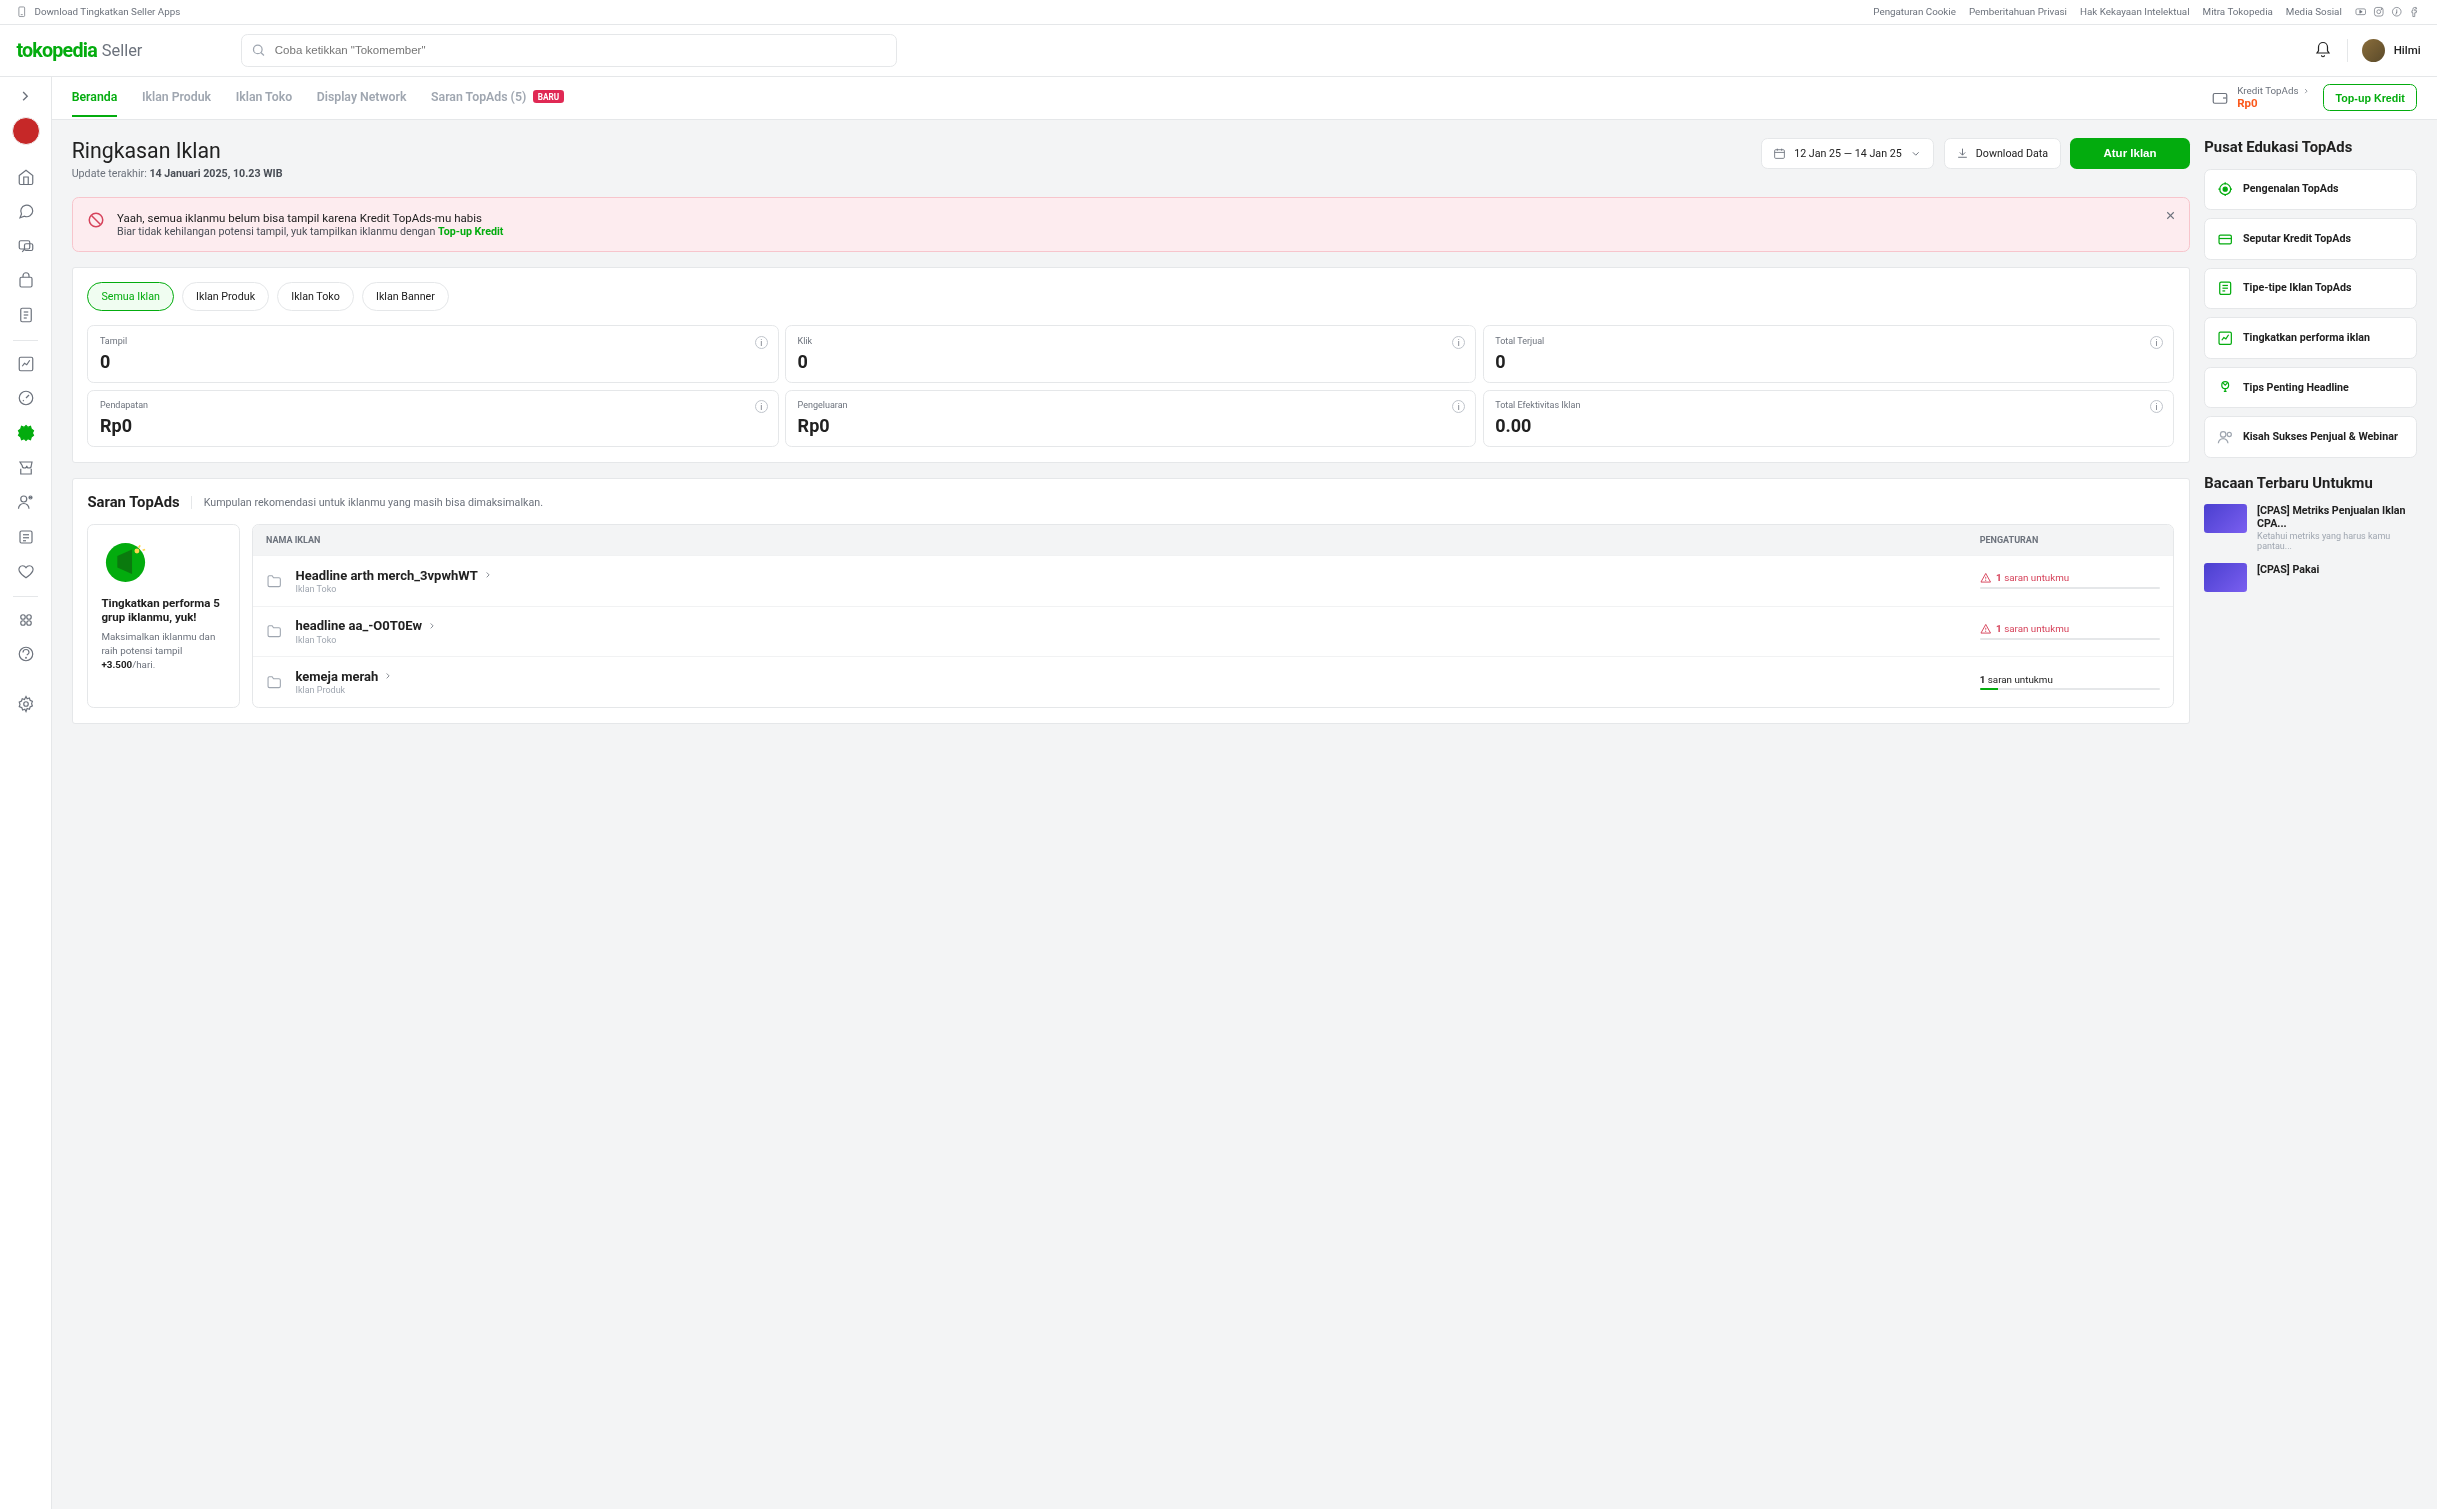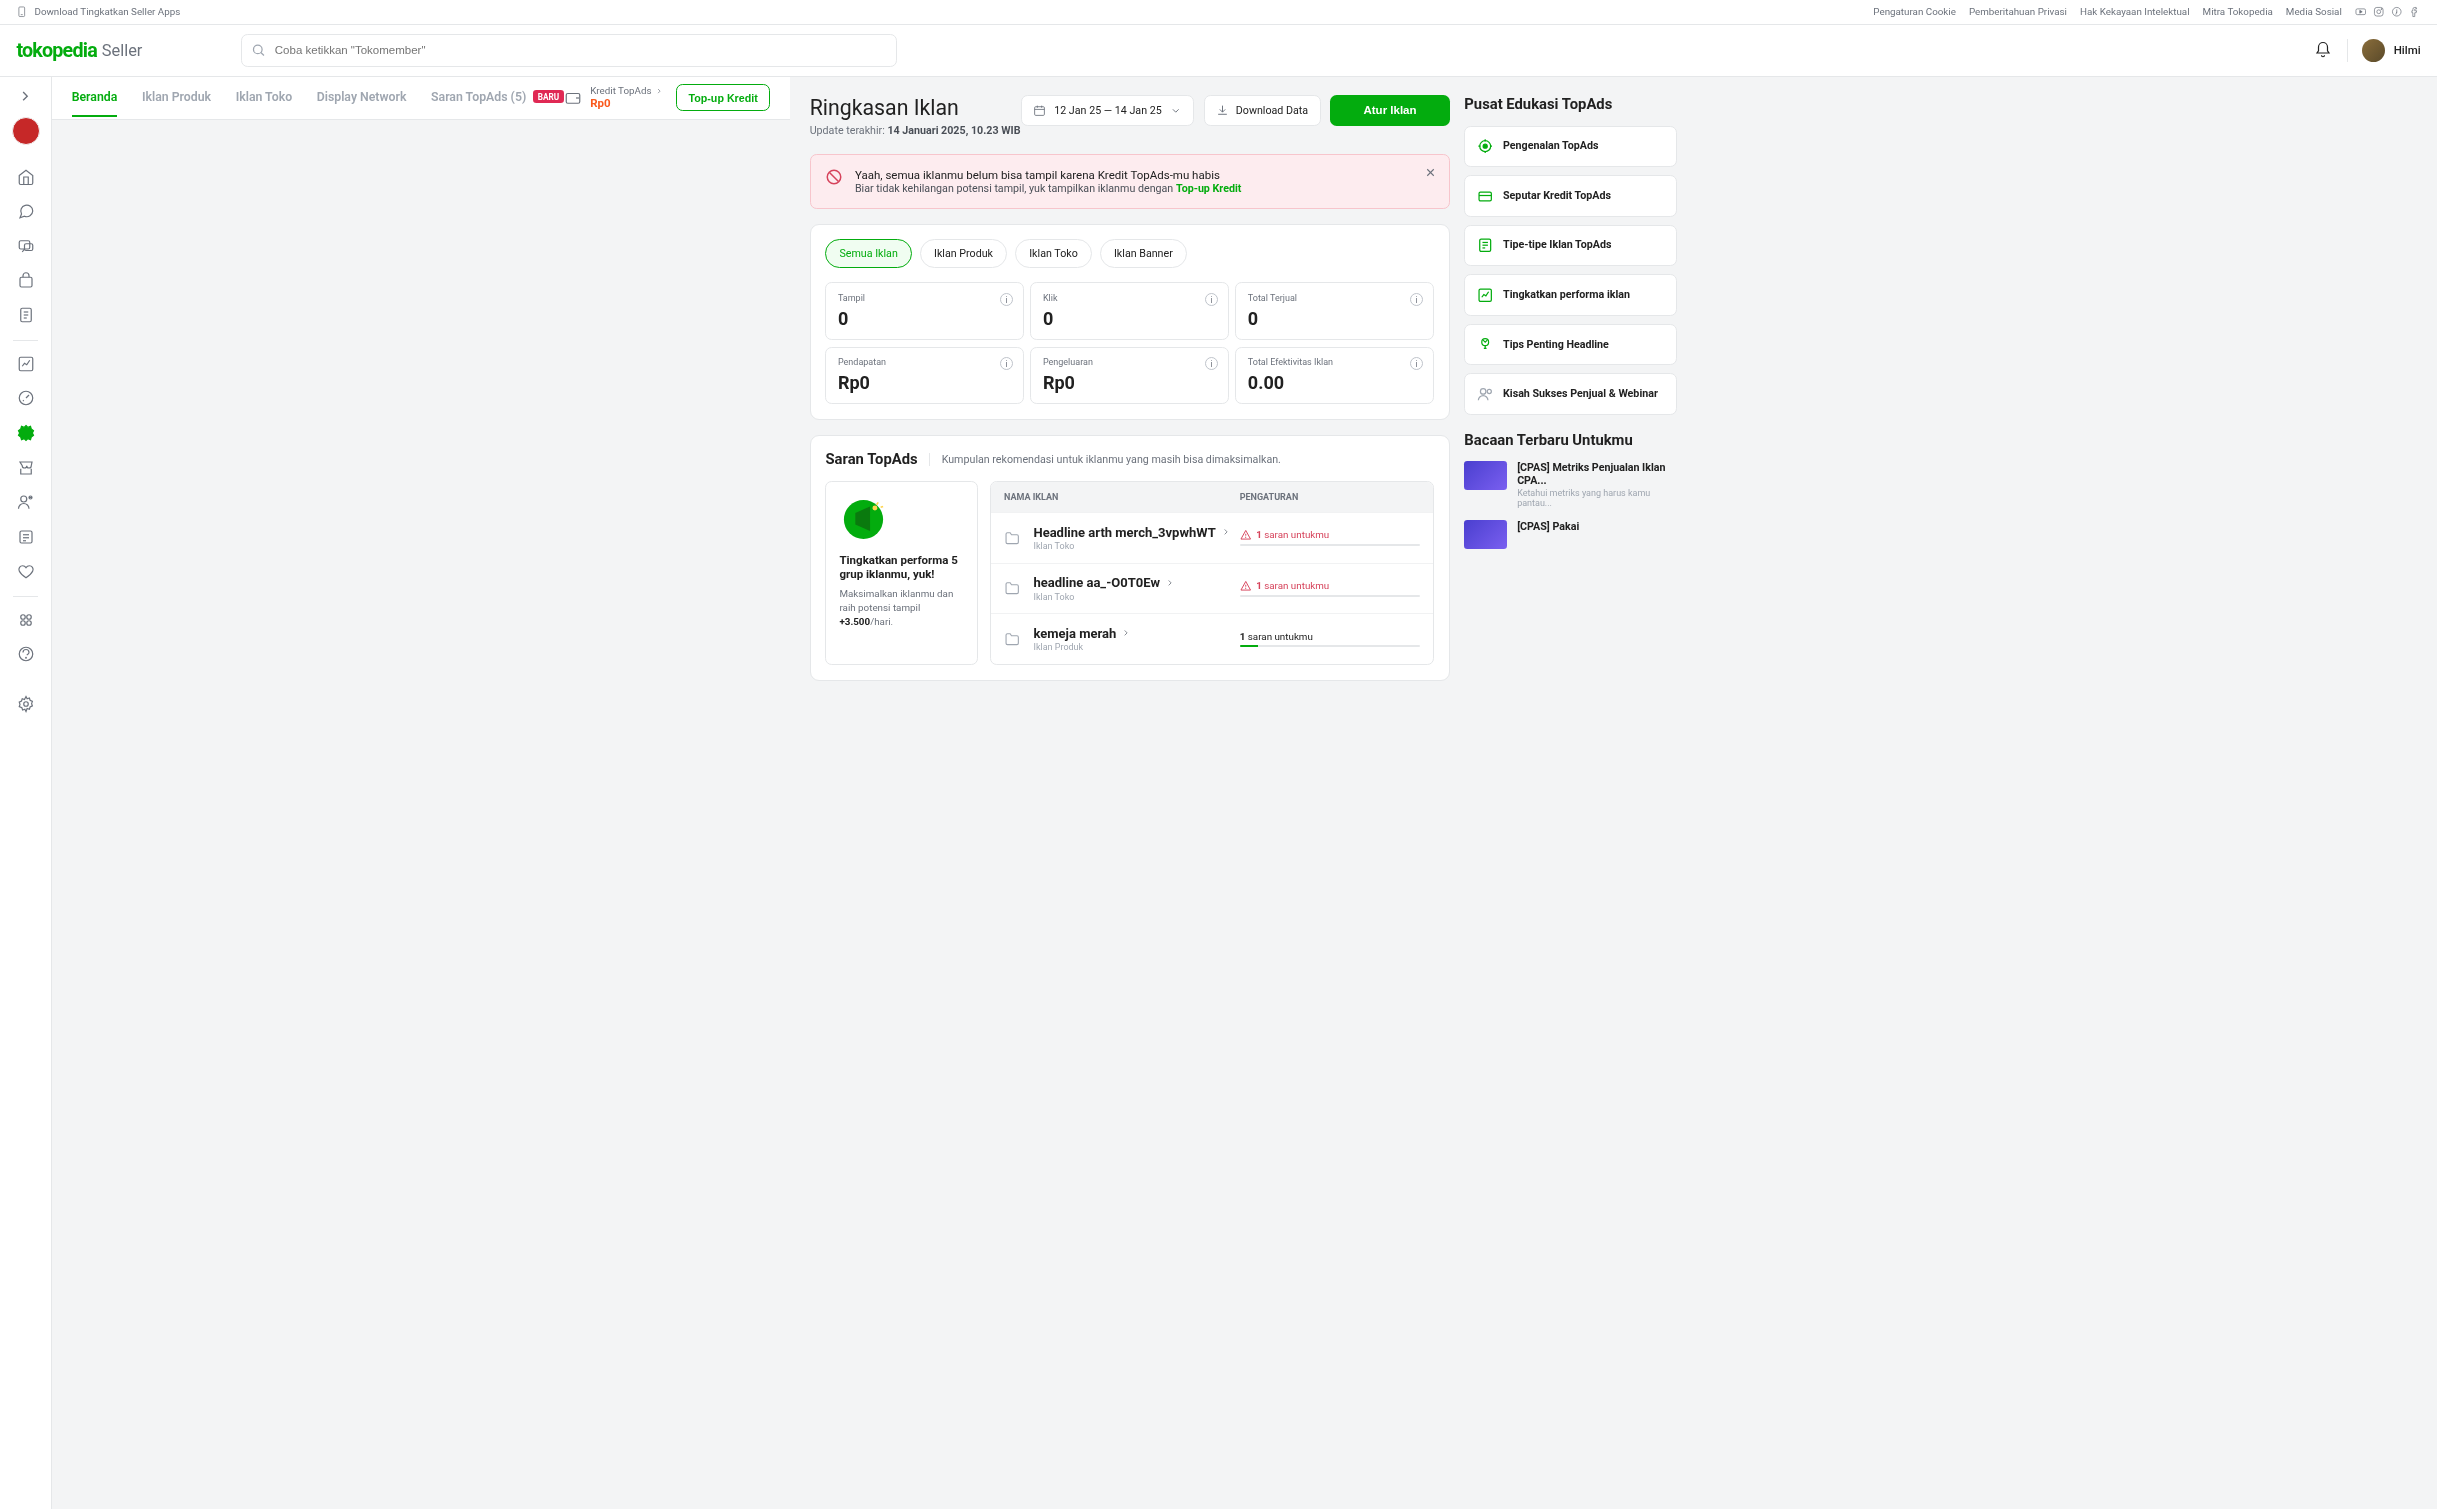--- a/index.html
+++ b/index.html
@@ -30,21 +30,21 @@
 .layout{display:flex}
 .sidebar{width:52px;background:#fff;border-right:0.8px solid #e5e7e9;display:flex;flex-direction:column;align-items:center;padding:11.5px 0;min-height:calc(100vh - 77px)}
 .side-chevron{width:16.4px;height:16.4px;margin-bottom:13px;cursor:pointer}
 .side-avatar{width:28px;height:28px;border-radius:50%;background:#c62828;margin-bottom:14.8px;cursor:pointer;border:1.6px solid #f1f1f1}
 .side-item{width:33px;height:33px;display:flex;align-items:center;justify-content:center;cursor:pointer;border-radius:6.6px;margin-bottom:1.6px}
 .side-item.active svg{stroke:#03ac0e;fill:#03ac0e}
 .side-item svg{width:18px;height:18px;stroke:#6c727c;fill:none;stroke-width:1.6}
 .side-gap{height:14.8px}
 .side-line{width:24.6px;height:0.8px;background:#e5e7e9;margin:6.6px 0}
 
-.main{flex:1;display:flex;}
+.main{flex:1;display:flex;flex-direction:column}
 .tabbar{background:#fff;border-bottom:0.8px solid #e5e7e9;display:flex;align-items:center;padding:0 19.7px;height:43px}
 .tabs{display:flex;gap:24.6px}
 .tab{padding:11.5px 0;color:#9fa6b0;font-weight:600;cursor:pointer;font-size:12.3px;display:flex;align-items:center;gap:6.6px;border-bottom:2.5px solid transparent}
 .tab.active{color:#03ac0e;border-bottom-color:#03ac0e}
 .badge-baru{background:#e02954;color:#fff;font-size:8.2px;font-weight:700;padding:1.6px 4.9px;border-radius:3.3px}
 .tabbar-right{margin-left:auto;display:flex;align-items:center;gap:13px}
 .kredit-wrap{display:flex;align-items:center;gap:8.2px}
 .kredit-label{font-size:9.8px;color:#6c727c;display:flex;align-items:center;gap:3.3px}
 .kredit-val{font-size:11.5px;color:#fa591d;font-weight:700}
 .topup-btn{border:0.8px solid #03ac0e;color:#03ac0e;background:#fff;padding:6.6px 11.5px;border-radius:6.6px;font-weight:700;font-size:10.7px;cursor:pointer}
@@ -62,21 +62,21 @@
 .download-btn{background:#fff;border:0.8px solid #e5e7e9;border-radius:6.6px;padding:8.2px 11.5px;display:flex;align-items:center;gap:6.6px;font-size:10.7px;cursor:pointer}
 .atur-btn{background:#03ac0e;color:#fff;border:none;border-radius:6.6px;padding:9.8px 33px;font-weight:700;font-size:11.5px;cursor:pointer}
 
 .alert{background:#fdecef;border:0.8px solid #f7c5cc;border-radius:6.6px;padding:13px 14.8px;display:flex;gap:11.5px;margin-bottom:14.8px;position:relative}
 .alert-icon{color:#d6435b}
 .alert-title{font-weight:400;margin-bottom:0}
 .alert-text{font-size:10.7px;color:#4a4f57}
 .alert-text a{color:#03ac0e;font-weight:700}
 .alert-close{position:absolute;right:11.5px;top:11.5px;cursor:pointer;color:#6c727c}
 
-.card{background:#fff;border:0.8px solid #e5e7e9;border-radius:9px;padding:14.8px;margin-bottom:14.8px}
+.card{background:#fff;border:0.8px solid #e5e7e9;border-radius:3px;padding:14.8px;margin-bottom:14.8px}
 .pills{display:flex;gap:8.2px;margin-bottom:14.8px}
 .pill{border:0.8px solid #e5e7e9;border-radius:16.4px;padding:6.6px 13px;font-size:10.7px;cursor:pointer;background:#fff}
 .pill.active{border-color:#03ac0e;color:#03ac0e;background:#f0fdf1}
 
 .stats{display:grid;grid-template-columns:repeat(3,1fr);gap:6.6px}
 .stat{border:0.8px solid #e5e7e9;border-radius:6.6px;padding:9.8px 11.5px;position:relative}
 .stat-label{font-size:9px;color:#6c727c;margin-bottom:4.9px}
 .stat-val{font-size:18px;font-weight:700}
 .stat-info{position:absolute;right:9.8px;top:9.8px;width:13px;height:13px;border:0.8px solid #bfc4cb;border-radius:50%;display:flex;align-items:center;justify-content:center;font-size:8.2px;color:#6c727c;cursor:pointer}
 

